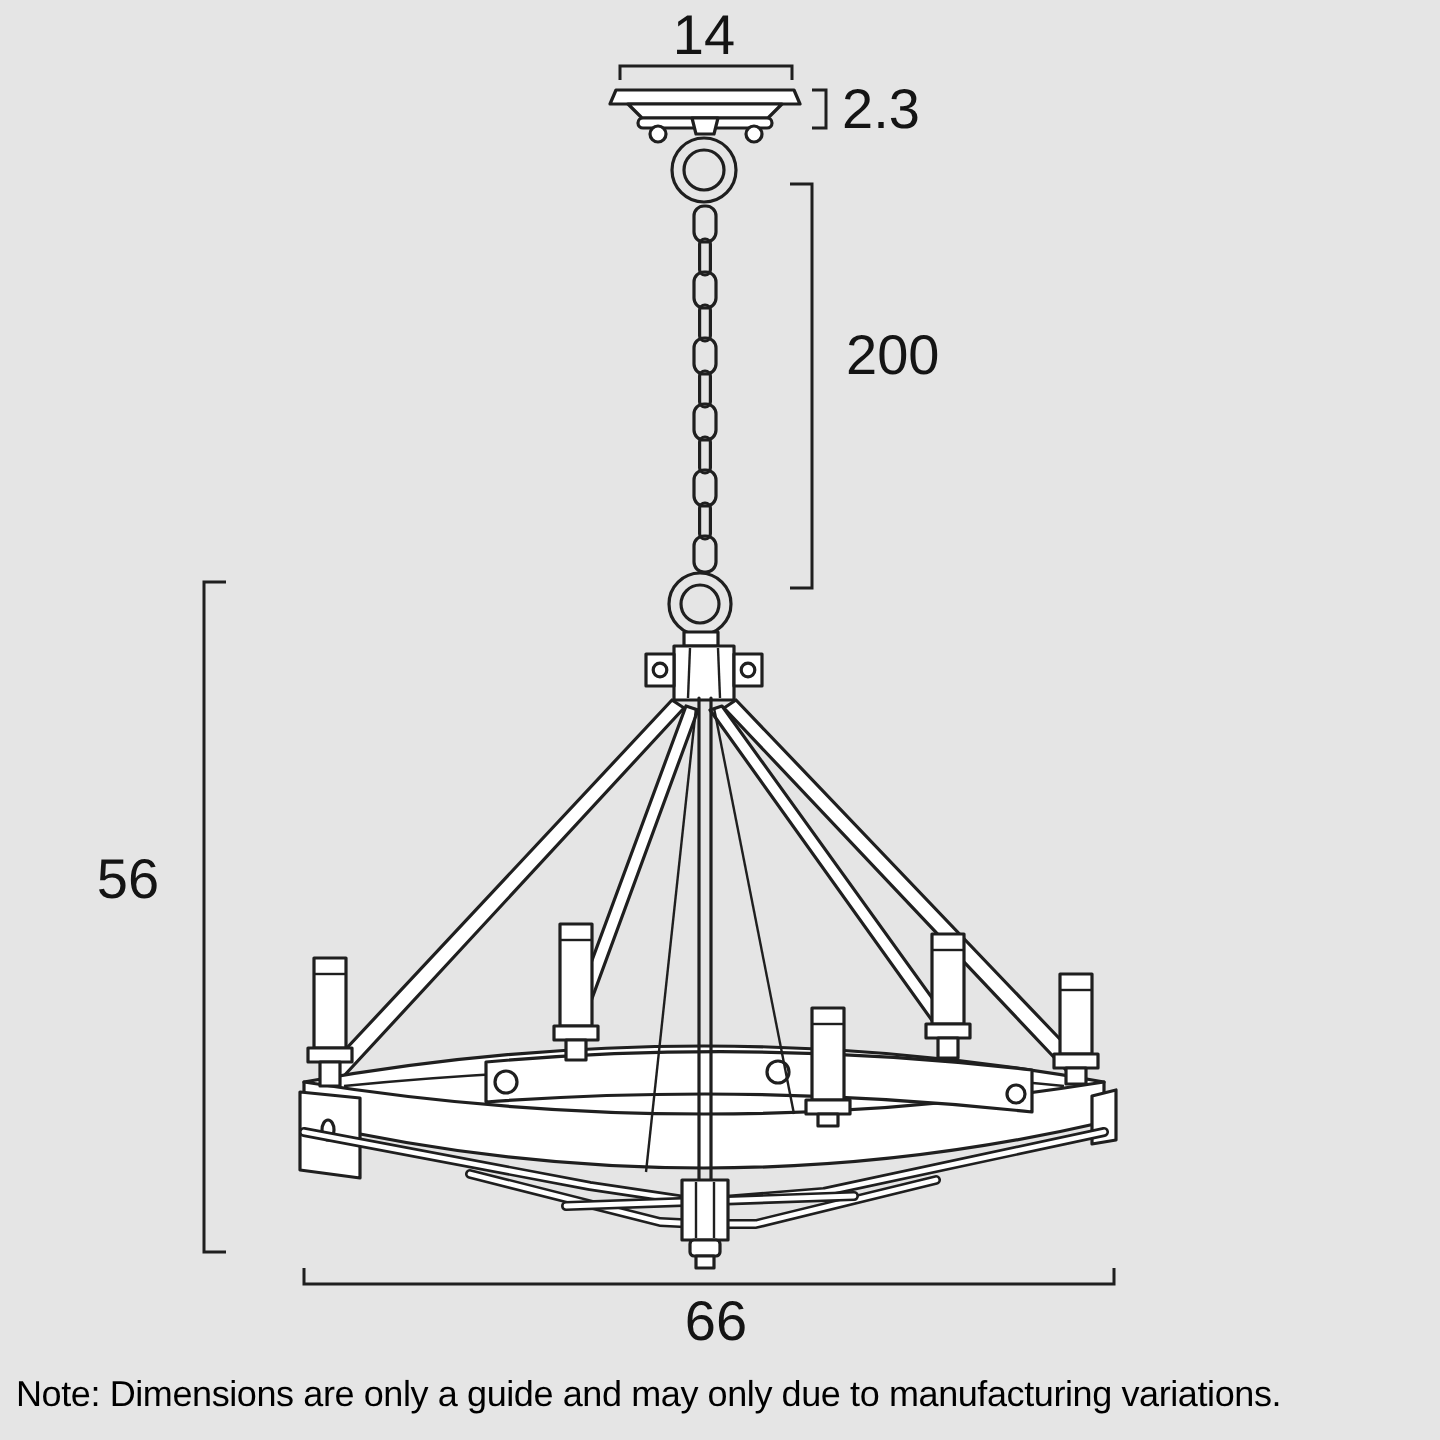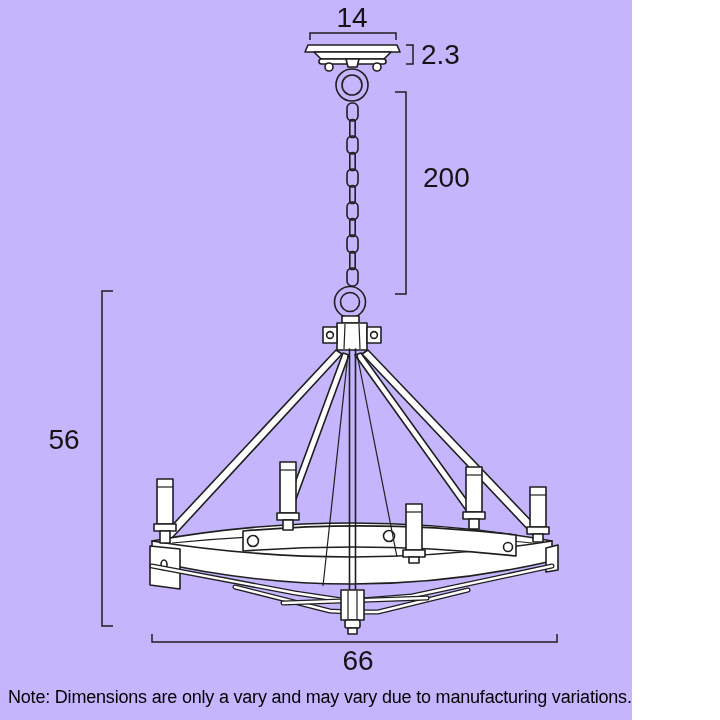--- a/index.html
+++ b/index.html
@@ -1,16 +1,16 @@
 <!DOCTYPE html>
 <html><head>
 <meta charset="utf-8">
 <style>
   html,body{margin:0;padding:0;background:#fff;}
-  #stage{position:relative;width:632px;height:720px;background:#c4b5fd;overflow:hidden;
+  #stage{position:relative;width:720px;height:720px;background:#e5e5e5;overflow:hidden;
          font-family:"Liberation Sans",sans-serif;}
   svg{position:absolute;left:0;top:0;}
   svg *{vector-effect:none;}
   .ln{stroke:#1f1f1f;stroke-width:1.6;fill:none;stroke-linecap:round;stroke-linejoin:round;}
   .thin{stroke:#1f1f1f;stroke-width:1.2;fill:none;}
   .wh{fill:#ffffff;stroke:#1f1f1f;stroke-width:1.6;stroke-linejoin:round;}
   .bar-out{stroke:#1f1f1f;stroke-width:5;fill:none;stroke-linecap:round;stroke-linejoin:round;}
   .bar-in{stroke:#ffffff;stroke-width:2.4;fill:none;stroke-linecap:round;stroke-linejoin:round;}
   .dim{stroke:#1f1f1f;stroke-width:1.5;fill:none;stroke-linecap:butt;}
   .dimtext{font-family:"Liberation Sans",sans-serif;font-size:28px;fill:#141414;}
@@ -164,14 +164,14 @@
   </g>
   <g>
     <rect class="wh" x="530" y="487" width="16" height="40"></rect>
     <line class="thin" x1="530" y1="495" x2="546" y2="495"></line>
     <rect class="wh" x="527" y="527" width="22" height="7"></rect>
     <rect class="wh" x="533" y="534" width="10" height="8"></rect>
   </g>
 
 </svg>
 
-<div id="note">Note: Dimensions are only a vary and may vary due to manufacturing variations.</div>
+<div id="note">Note: Dimensions are only a guide and may only due to manufacturing variations.</div>
 </div>
 
 </body></html>

